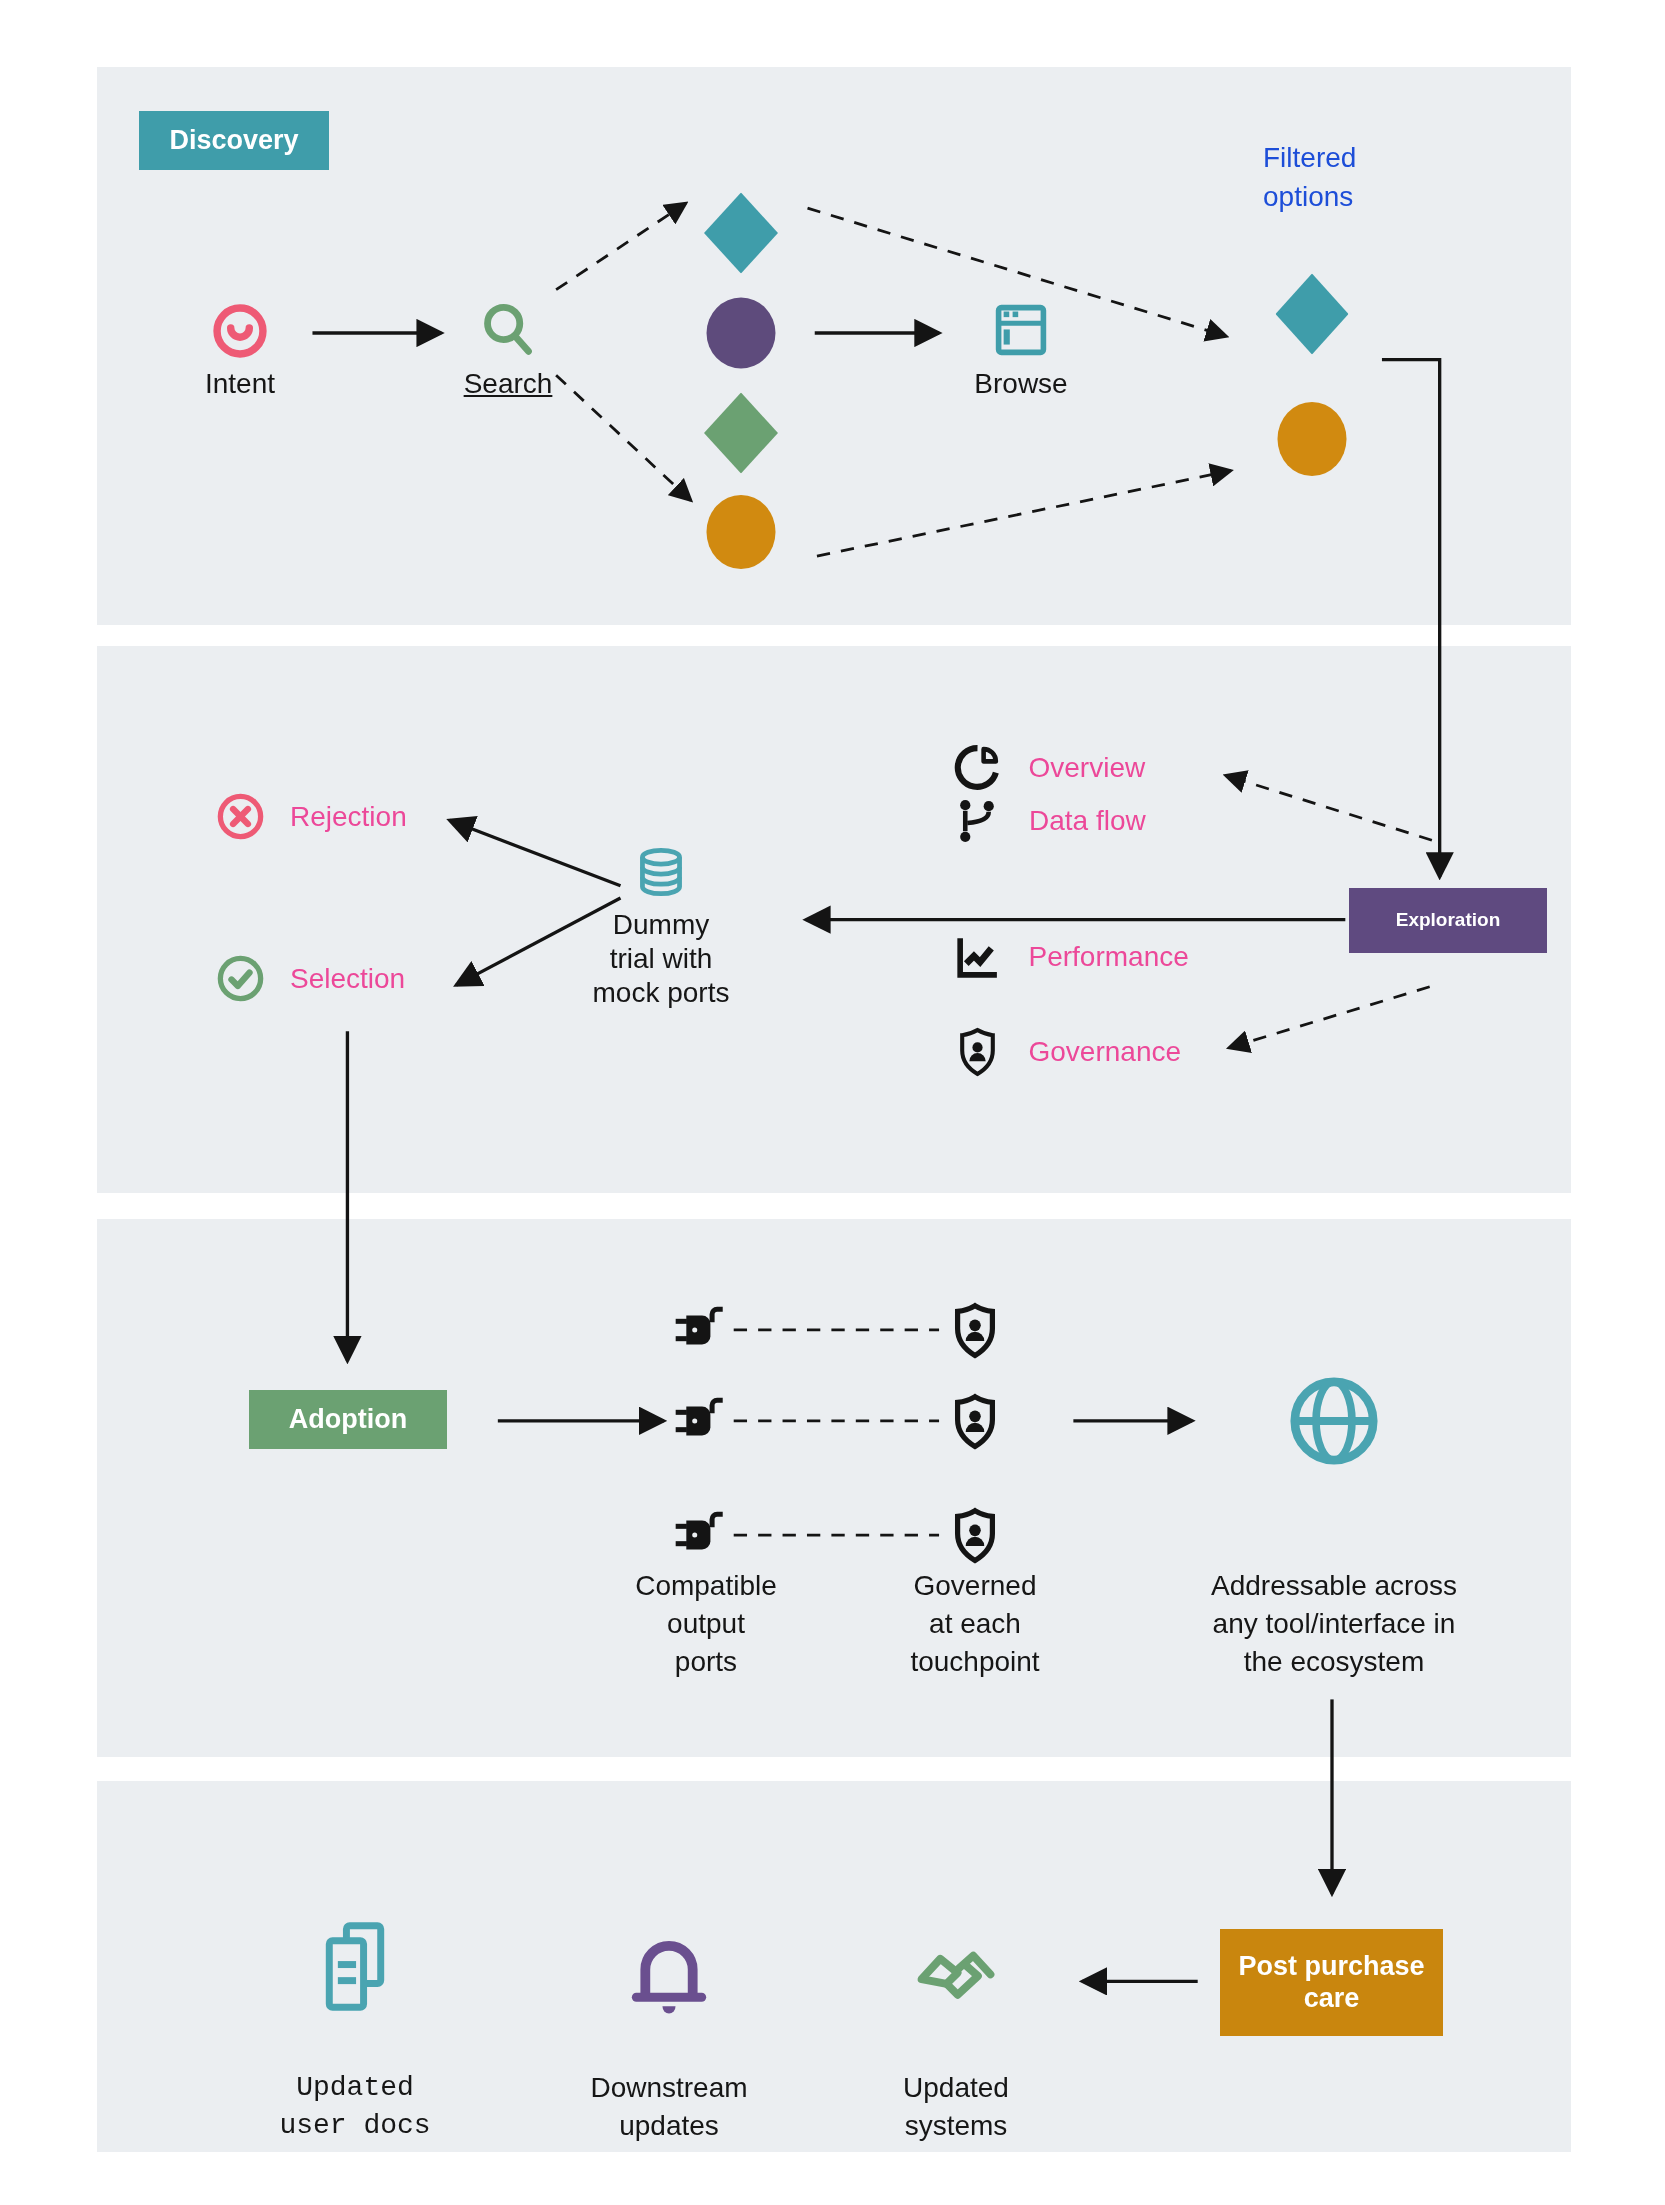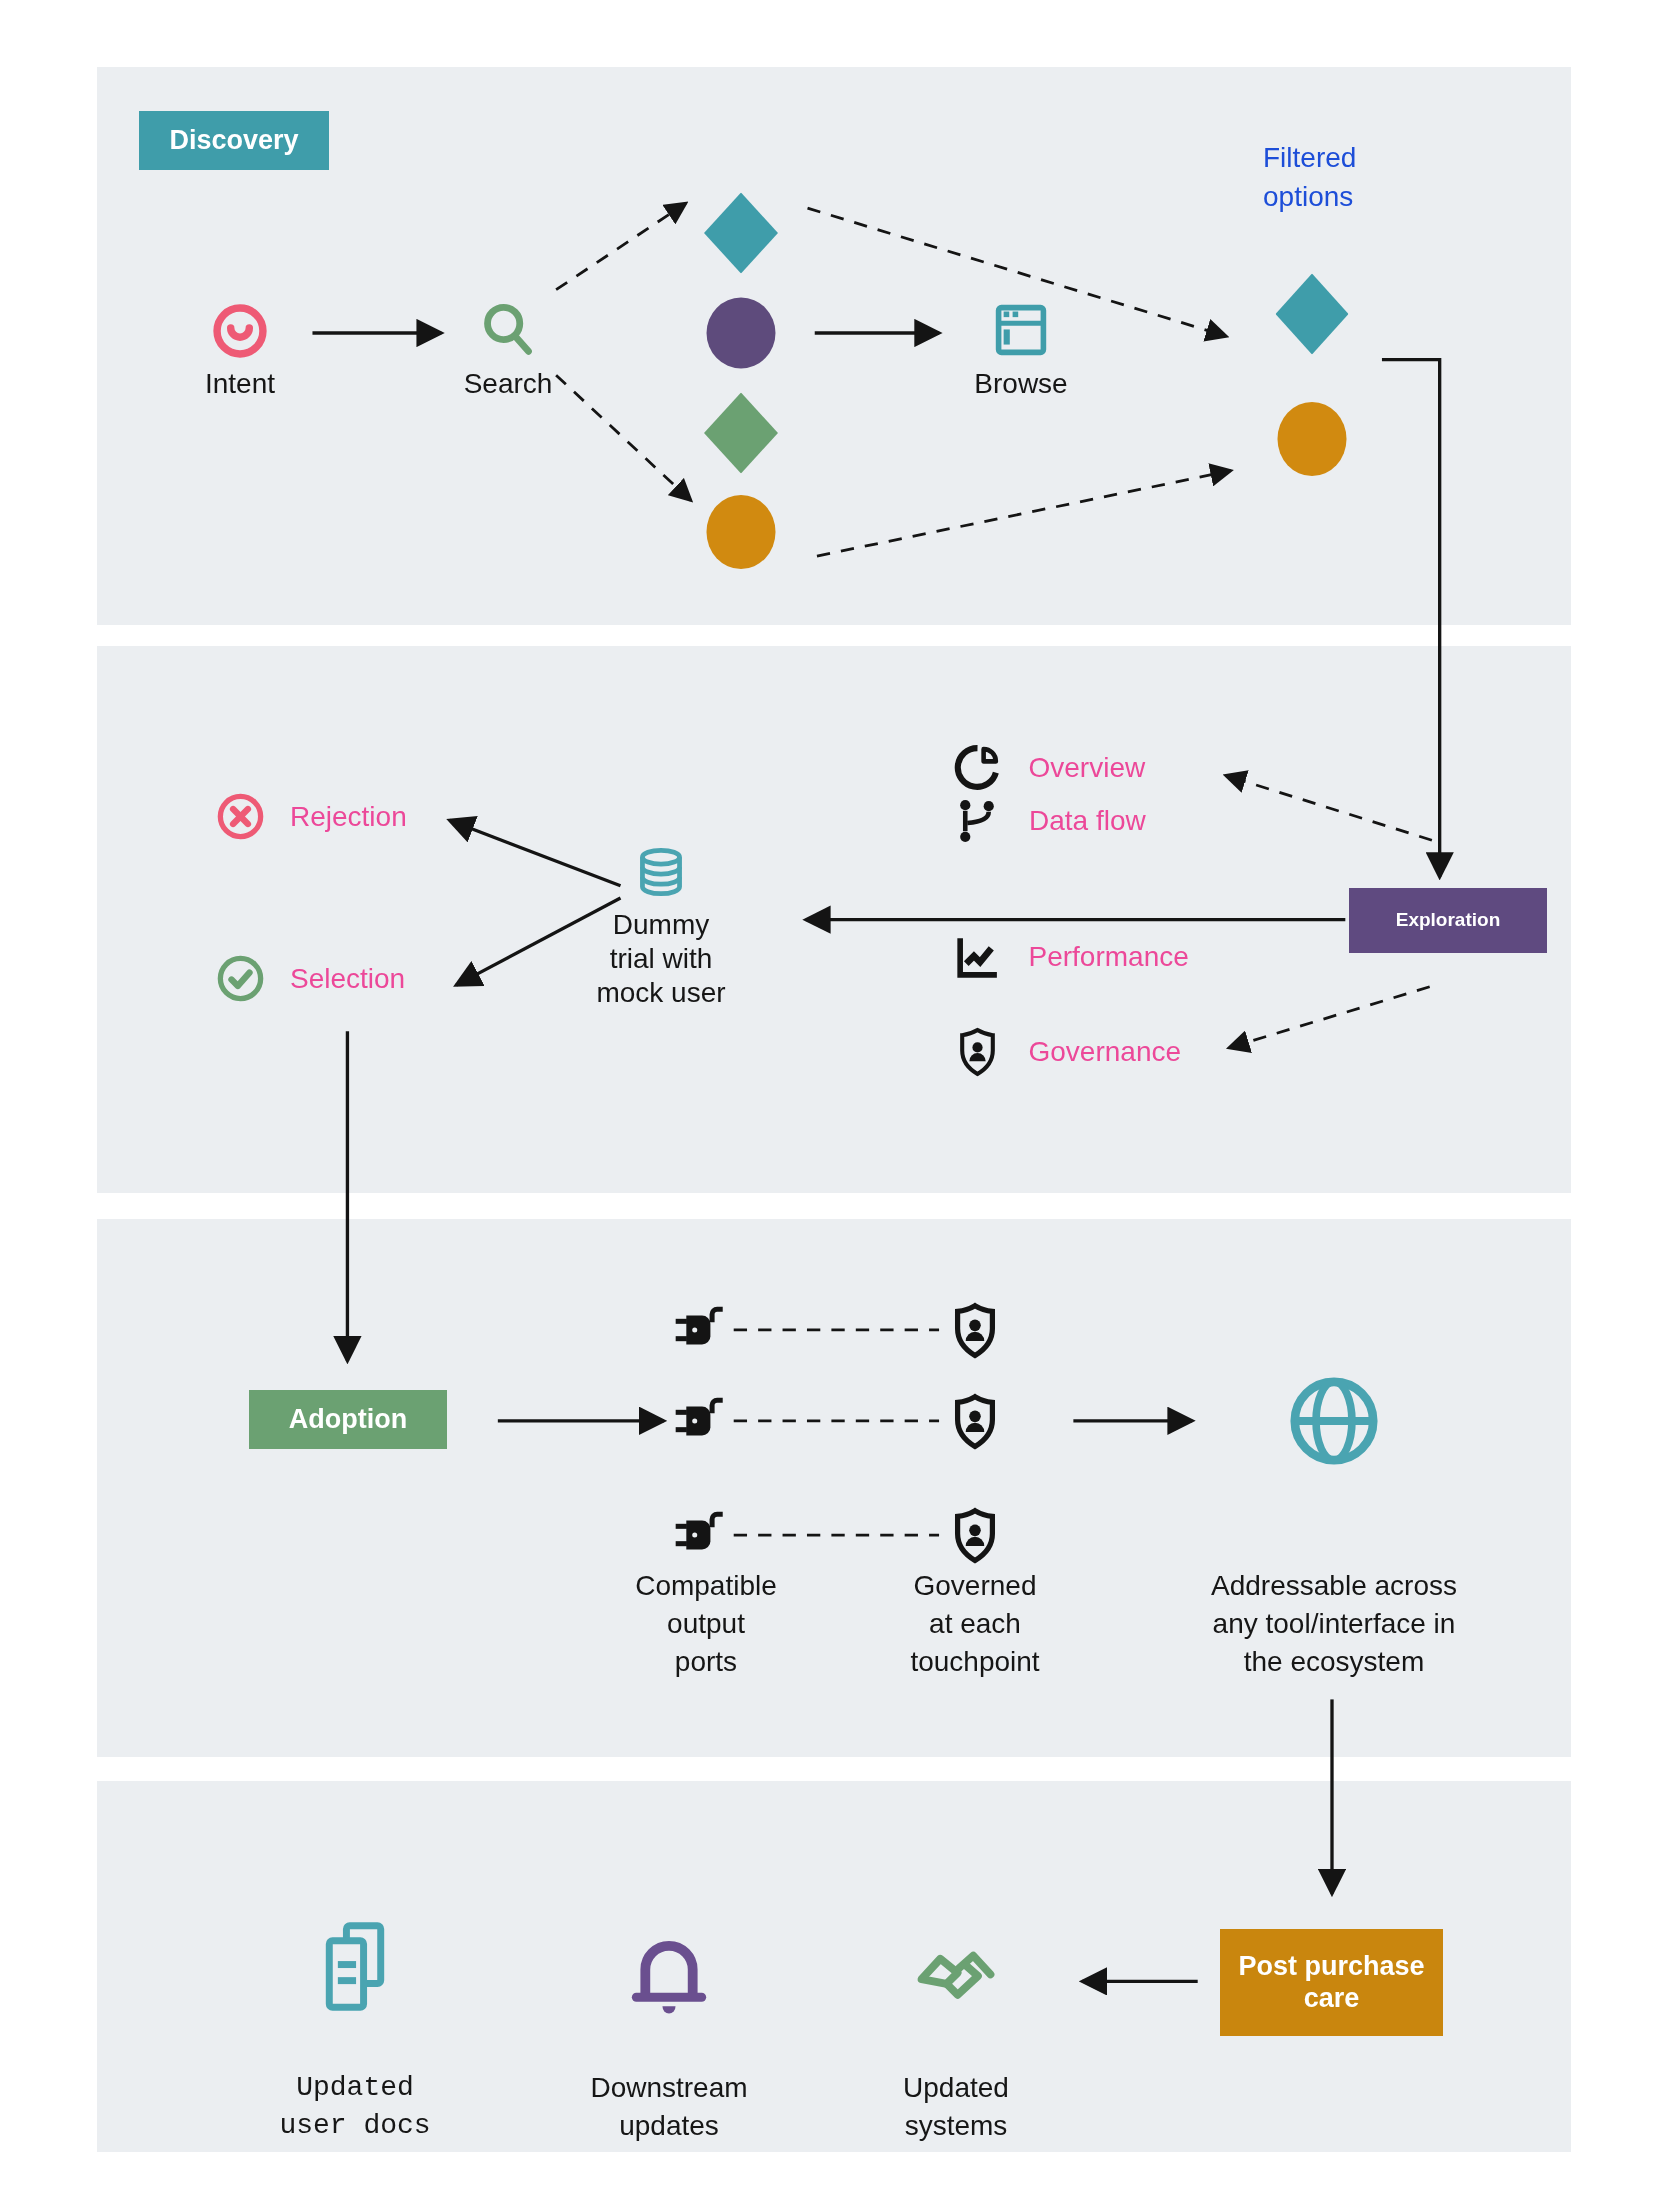--- a/index.html
+++ b/index.html
@@ -83,21 +83,21 @@
   </svg>
 </div>
 <div class="lbl" style="left:240px;top:365px;">Intent</div>
 
 <div class="node-icon" style="left:508px;top:329px;">
   <svg width="62" height="62" viewBox="-50 -50 100 100">
     <circle cx="-7" cy="-9" r="26" fill="none" stroke="var(--green)" stroke-width="11"></circle>
     <line x1="12" y1="12" x2="33" y2="36" stroke="var(--green)" stroke-width="11" stroke-linecap="round"></line>
   </svg>
 </div>
-<div class="lbl" style="left:508px;top:365px;">Search</div>
+<div class="lbl" style="left:508px;top:365px;text-decoration:underline;">Search</div>
 
 <div class="diamond" style="left:741px;top:233px;width:74px;height:81px;background:var(--teal);"></div>
 <div class="circle" style="left:741px;top:333px;width:69px;height:71px;background:var(--purple_shape);"></div>
 <div class="diamond" style="left:741px;top:433px;width:74px;height:81px;background:var(--green);"></div>
 <div class="circle" style="left:741px;top:532px;width:69px;height:74px;background:var(--orange);"></div>
 
 <div class="node-icon" style="left:1021px;top:330px;">
   <svg width="56" height="56" viewBox="-50 -50 100 100">
     <rect x="-40" y="-40" width="80" height="80" rx="5" fill="none" stroke="var(--teal)" stroke-width="10"></rect>
     <line x1="-40" y1="-12" x2="40" y2="-12" stroke="var(--teal)" stroke-width="9"></line>
@@ -136,21 +136,21 @@
   <svg width="53" height="53" viewBox="-50 -50 100 100">
     <ellipse cx="0" cy="-28" rx="35" ry="13" fill="none" stroke="var(--teal_icon)" stroke-width="9"></ellipse>
     <path d="M-35,-28 V28 A35,13 0 0 0 35,28 V-28" fill="none" stroke="var(--teal_icon)" stroke-width="9"></path>
     <path d="M-35,-9 A35,13 0 0 0 35,-9" fill="none" stroke="var(--teal_icon)" stroke-width="9"></path>
     <path d="M-35,10 A35,13 0 0 0 35,10" fill="none" stroke="var(--teal_icon)" stroke-width="9"></path>
   </svg>
 </div>
 <div class="lbl" style="left:661px;top:908px;line-height:34px;">
   <div>Dummy</div>
   <div>trial with</div>
-  <div>mock user</div>
+  <div>mock ports</div>
 </div>
 
 <div class="row" style="left:952px;top:742px;height:51px;gap:25.5px;">
   <svg width="51" height="51" viewBox="-50 -50 100 100">
     <path d="M36,10 A38,38 0 1 1 0,-38" fill="none" stroke="var(--ink)" stroke-width="12"></path>
     <path d="M12,-12 V-36 A24,24 0 0 1 36,-12 Z" fill="none" stroke="var(--ink)" stroke-width="9" stroke-linejoin="round"></path>
   </svg>
   <span class="txt">Overview</span>
 </div>
 

